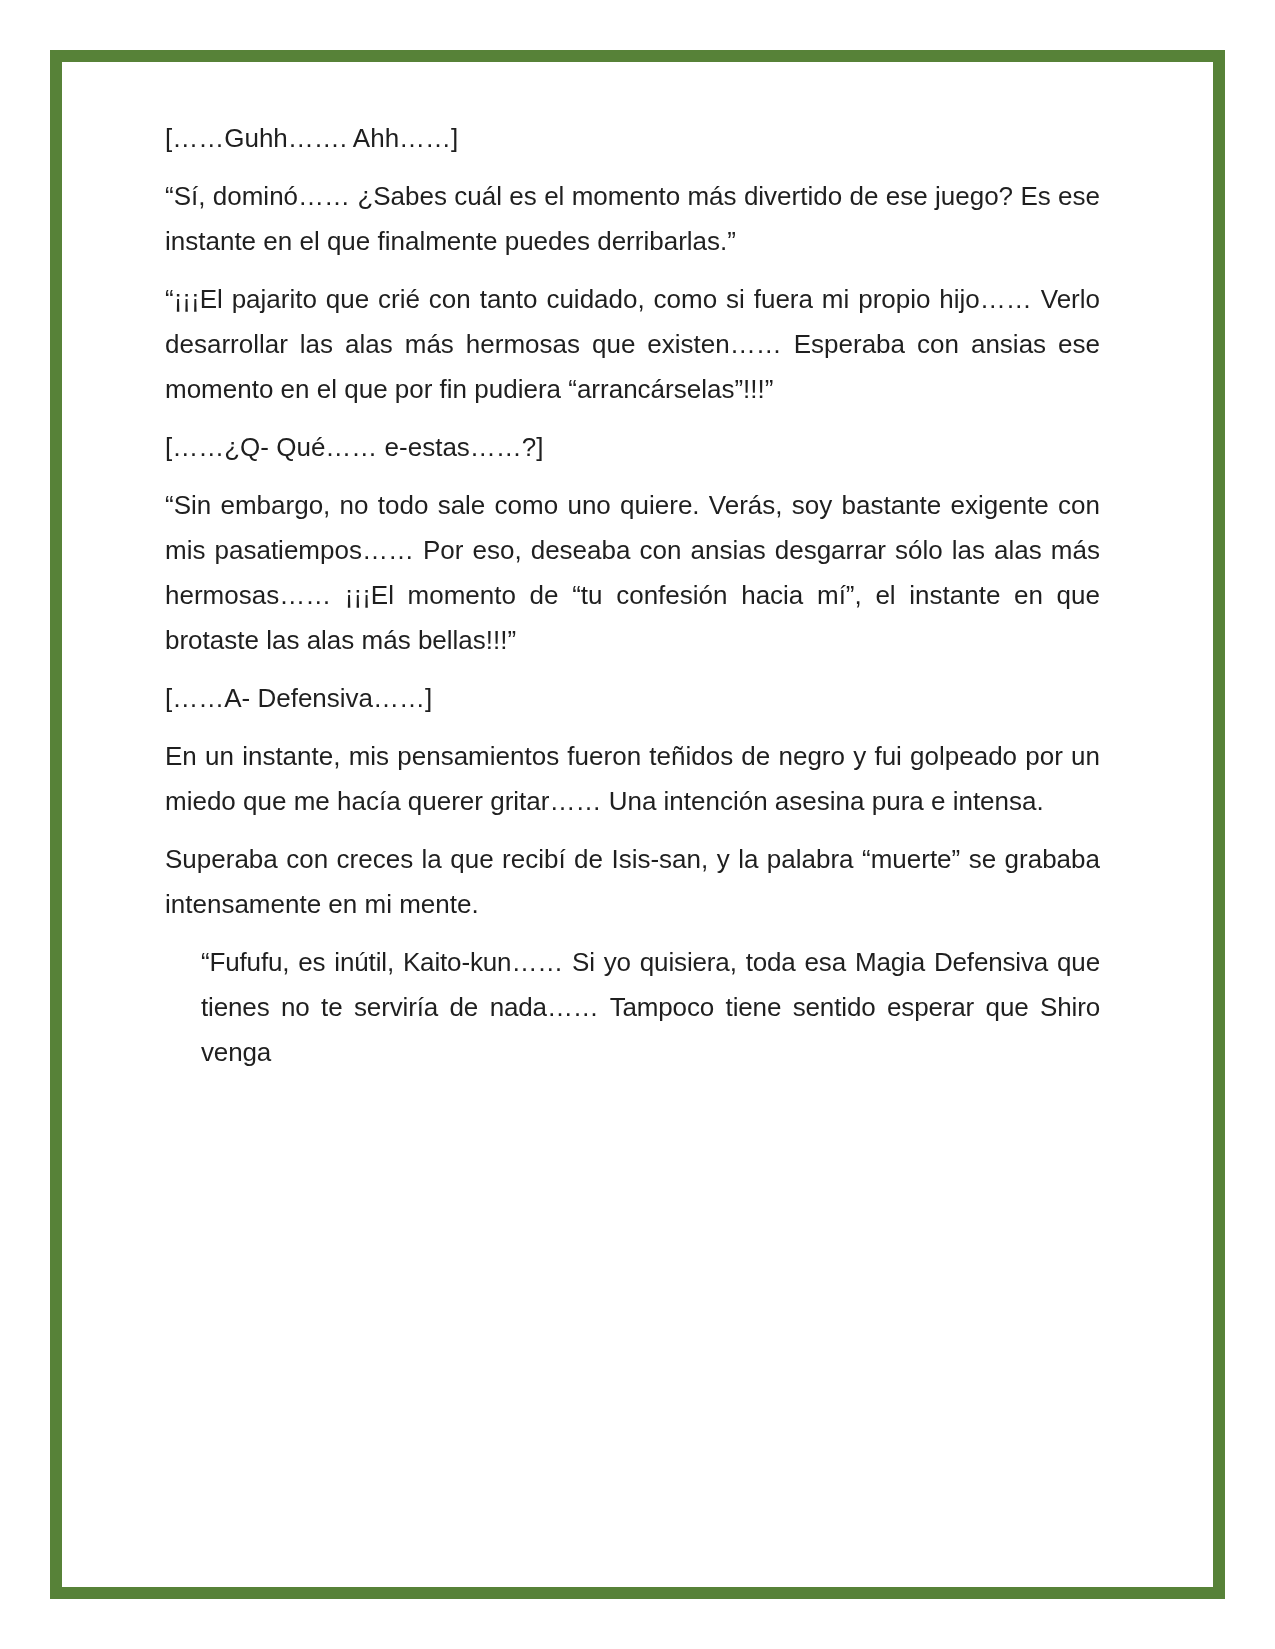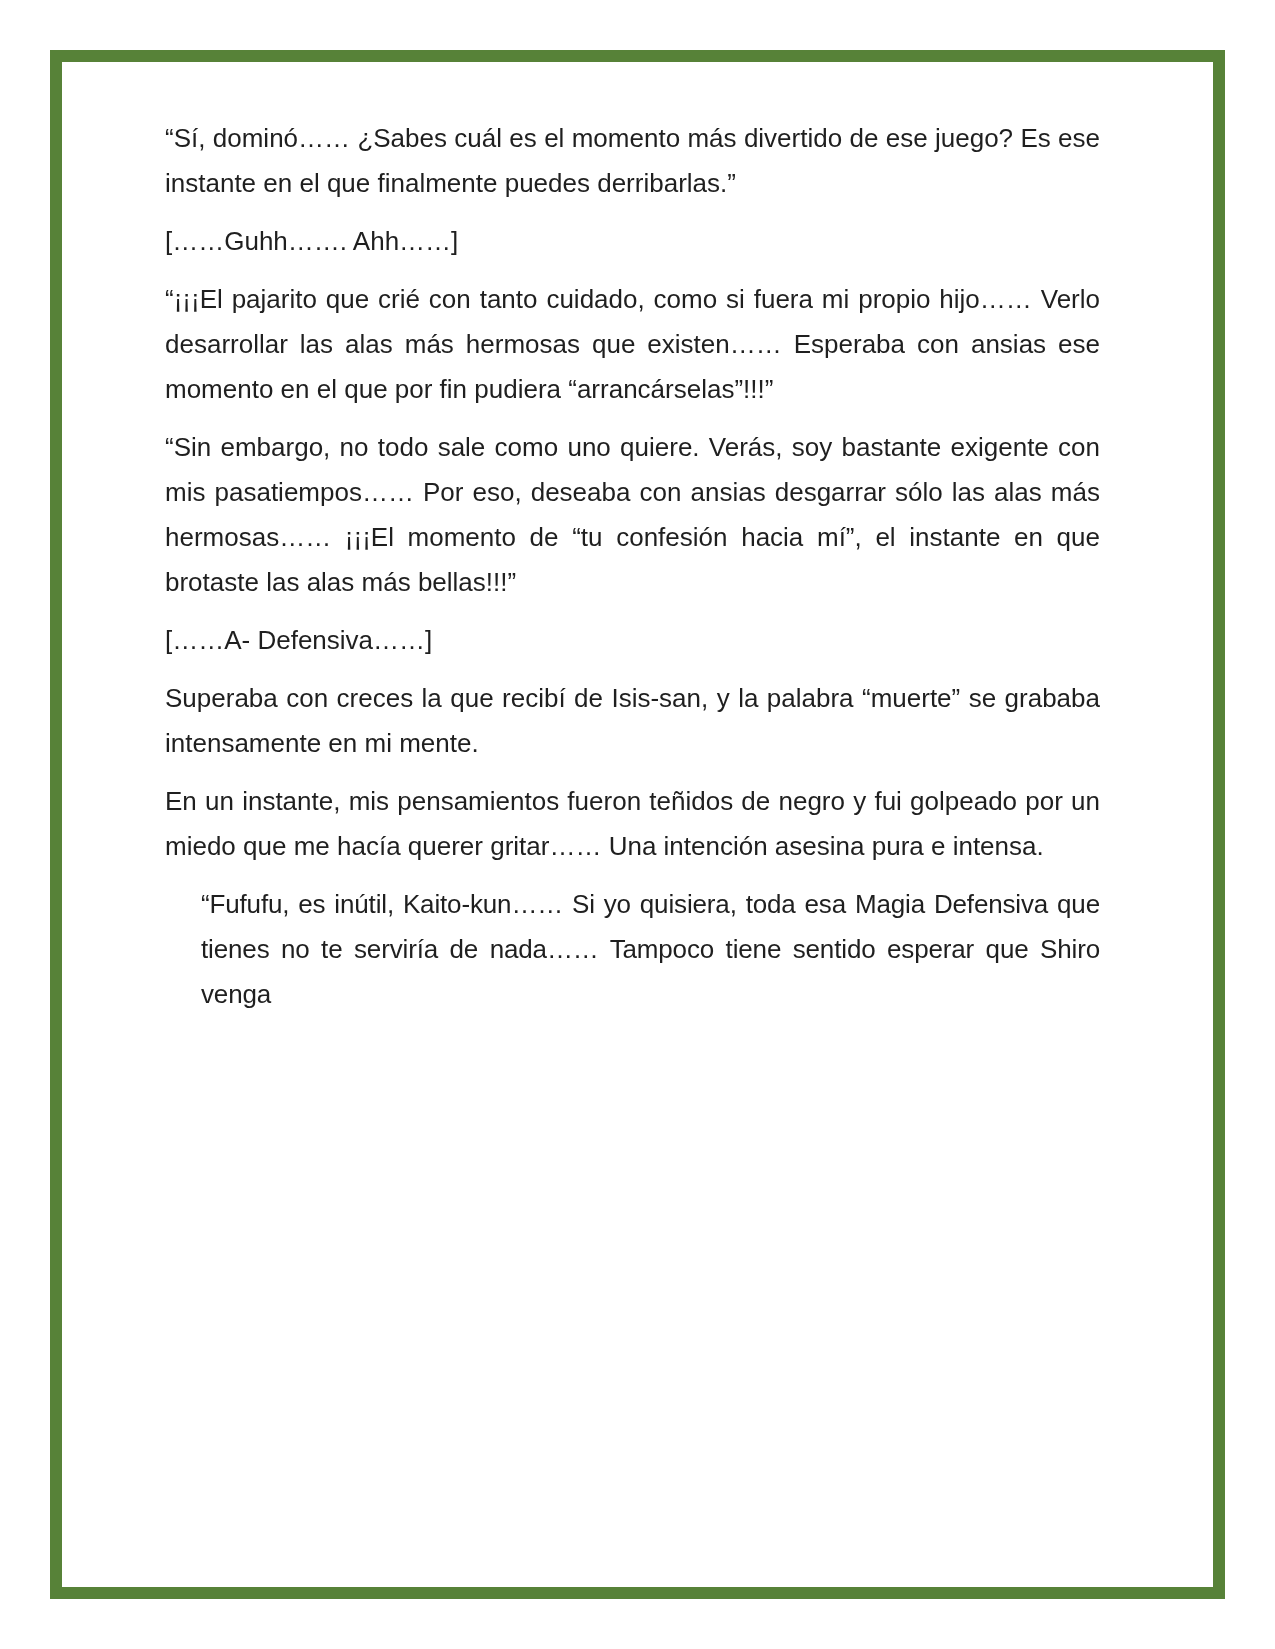--- a/index.html
+++ b/index.html
@@ -37,22 +37,23 @@
   .page-content p.tight {
     letter-spacing: -0.15px;
     margin-left: 36px;
   }
 </style>
 </head>
 <body>
 
 <div class="page-frame">
   <div class="page-content">
+    <p>[……Guhh……. Ahh……]</p>
     <p>“Sí, dominó…… ¿Sabes cuál es el momento más divertido de ese juego? Es ese instante en el que finalmente puedes derribarlas.”</p>
-    <p>[……Guhh……. Ahh……]</p>
     <p>“¡¡¡El pajarito que crié con tanto cuidado, como si fuera mi propio hijo…… Verlo desarrollar las alas más hermosas que existen…… Esperaba con ansias ese momento en el que por fin pudiera “arrancárselas”!!!”</p>
+    <p>[……¿Q- Qué…… e-estas……?]</p>
     <p>“Sin embargo, no todo sale como uno quiere. Verás, soy bastante exigente con mis pasatiempos…… Por eso, deseaba con ansias desgarrar sólo las alas más hermosas…… ¡¡¡El momento de “tu confesión hacia mí”, el instante en que brotaste las alas más bellas!!!”</p>
     <p>[……A- Defensiva……]</p>
+    <p>En un instante, mis pensamientos fueron teñidos de negro y fui golpeado por un miedo que me hacía querer gritar…… Una intención asesina pura e intensa.</p>
     <p>Superaba con creces la que recibí de Isis-san, y la palabra “muerte” se grababa intensamente en mi mente.</p>
-    <p>En un instante, mis pensamientos fueron teñidos de negro y fui golpeado por un miedo que me hacía querer gritar…… Una intención asesina pura e intensa.</p>
     <p class="tight">“Fufufu, es inútil, Kaito-kun…… Si yo quisiera, toda esa Magia Defensiva que tienes no te serviría de nada…… Tampoco tiene sentido esperar que Shiro venga</p>
   </div>
 </div>
 
 </body></html>

